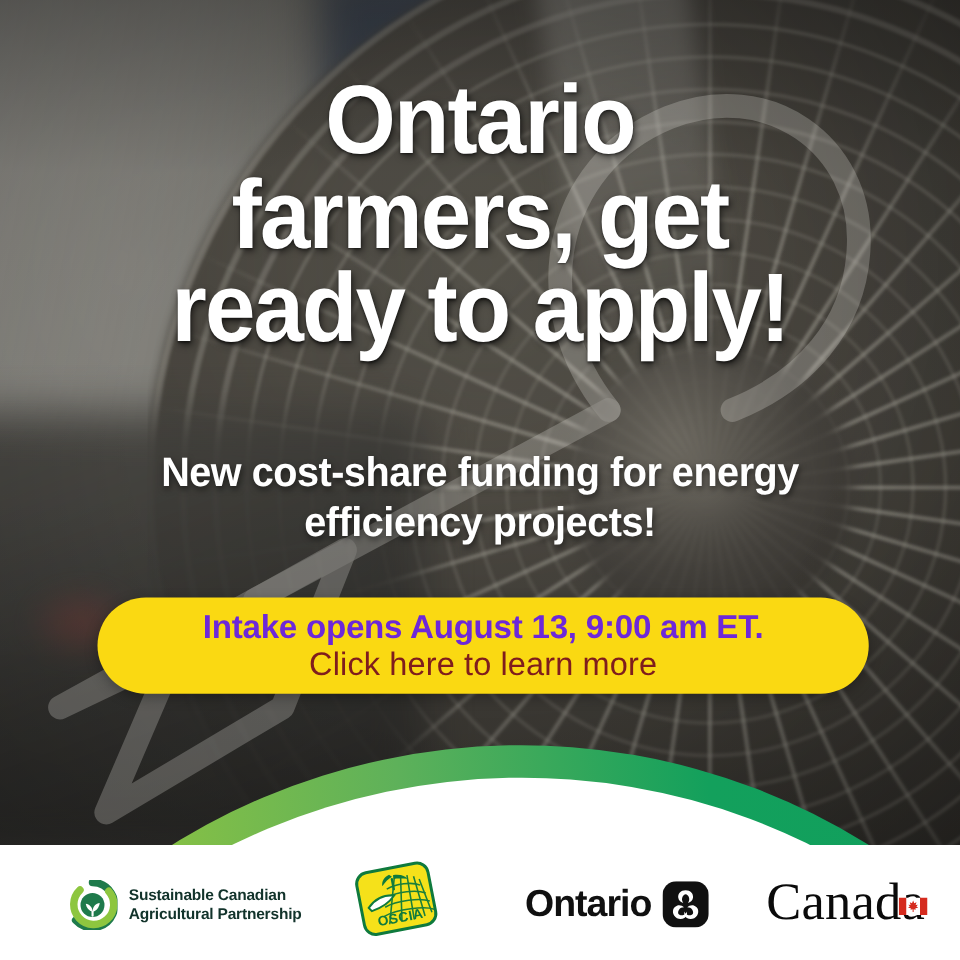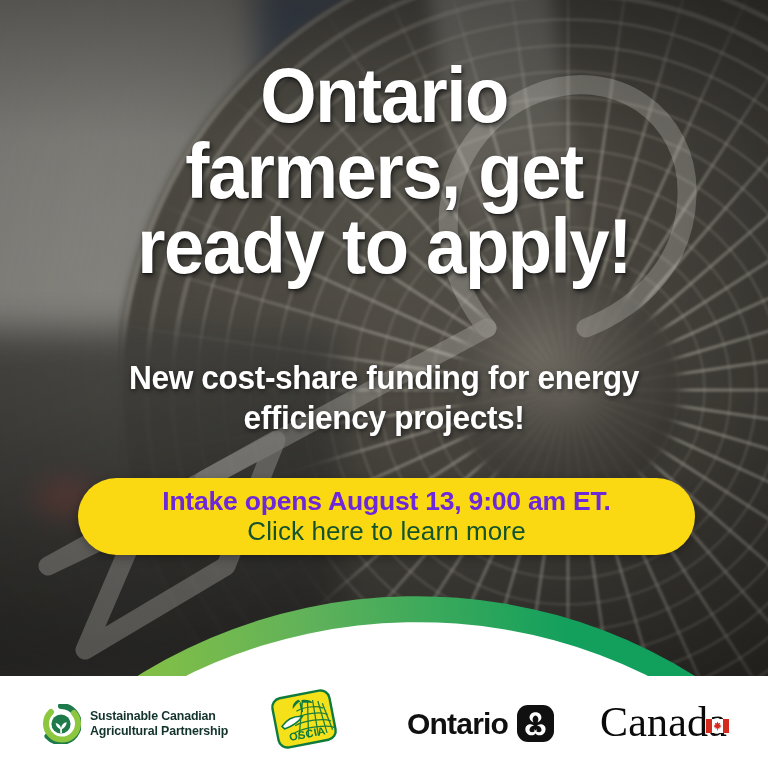--- a/index.html
+++ b/index.html
@@ -148,21 +148,21 @@
     text-decoration:none;
   }
   .cta-line1{
     color:#6d28d9;
     font-weight:700;
     font-size:26.5px;
     letter-spacing:-.2px;
     line-height:1.12;
   }
   .cta-line2{
-    color:#14532d;
+    color:#7f1d1d;
     font-weight:400;
     font-size:26px;
     letter-spacing:.1px;
     line-height:1.12;
   }
 
   
   .footer-wrap{
     position:absolute; left:0; right:0; bottom:0; height:200px; overflow:hidden;
   }
@@ -180,21 +180,21 @@
     width:1006px; height:480px;
     border-radius:50%/100% 100% 0 0;
     background:#ffffff;
     transform:rotate(-6.5deg);
   }
   .footer-bar{
     position:absolute; left:0; right:0; bottom:0; height:92px; background:#ffffff;
   }
 
   .logos{
-    position:absolute; left:3px; right:0; bottom:0; height:110px;
+    position:absolute; left:16px; right:0; bottom:0; height:110px;
     display:flex; align-items:center;
   }
   .logo{ position:absolute; display:flex; align-items:center; }
 
   
   .logo-scap{ left:38px; bottom:24px; gap:9px; }
   .scap-mark{ width:40px; height:40px; flex:0 0 auto; }
   .scap-text{
     color:#12332B; font-weight:700; font-size:12.4px; line-height:1.18;
     letter-spacing:-.15px; white-space:nowrap;

